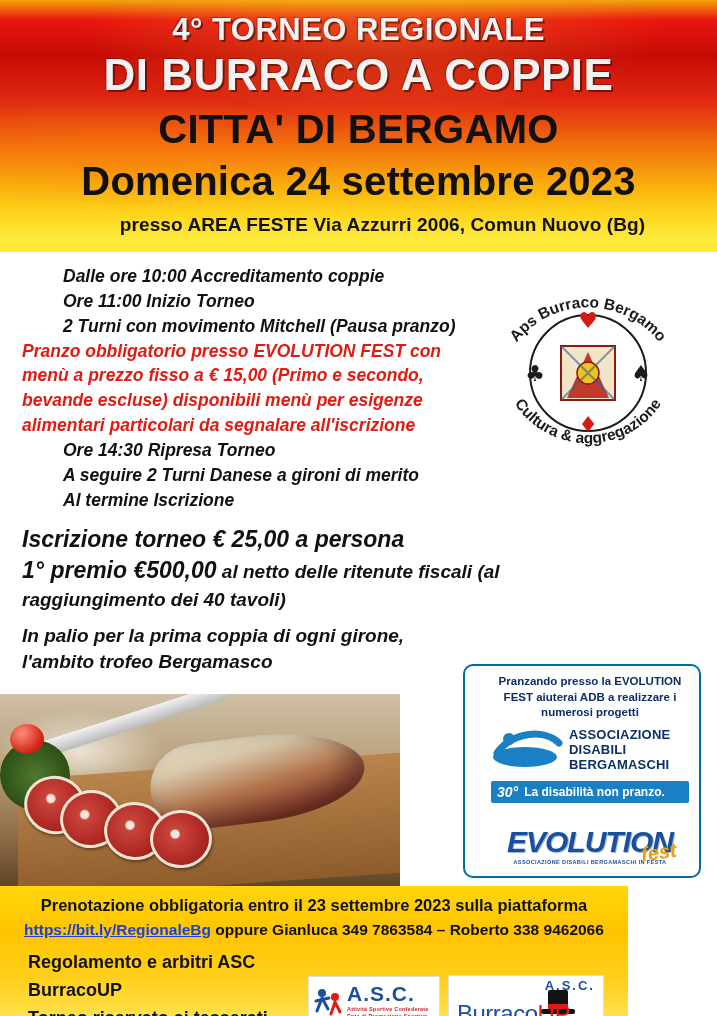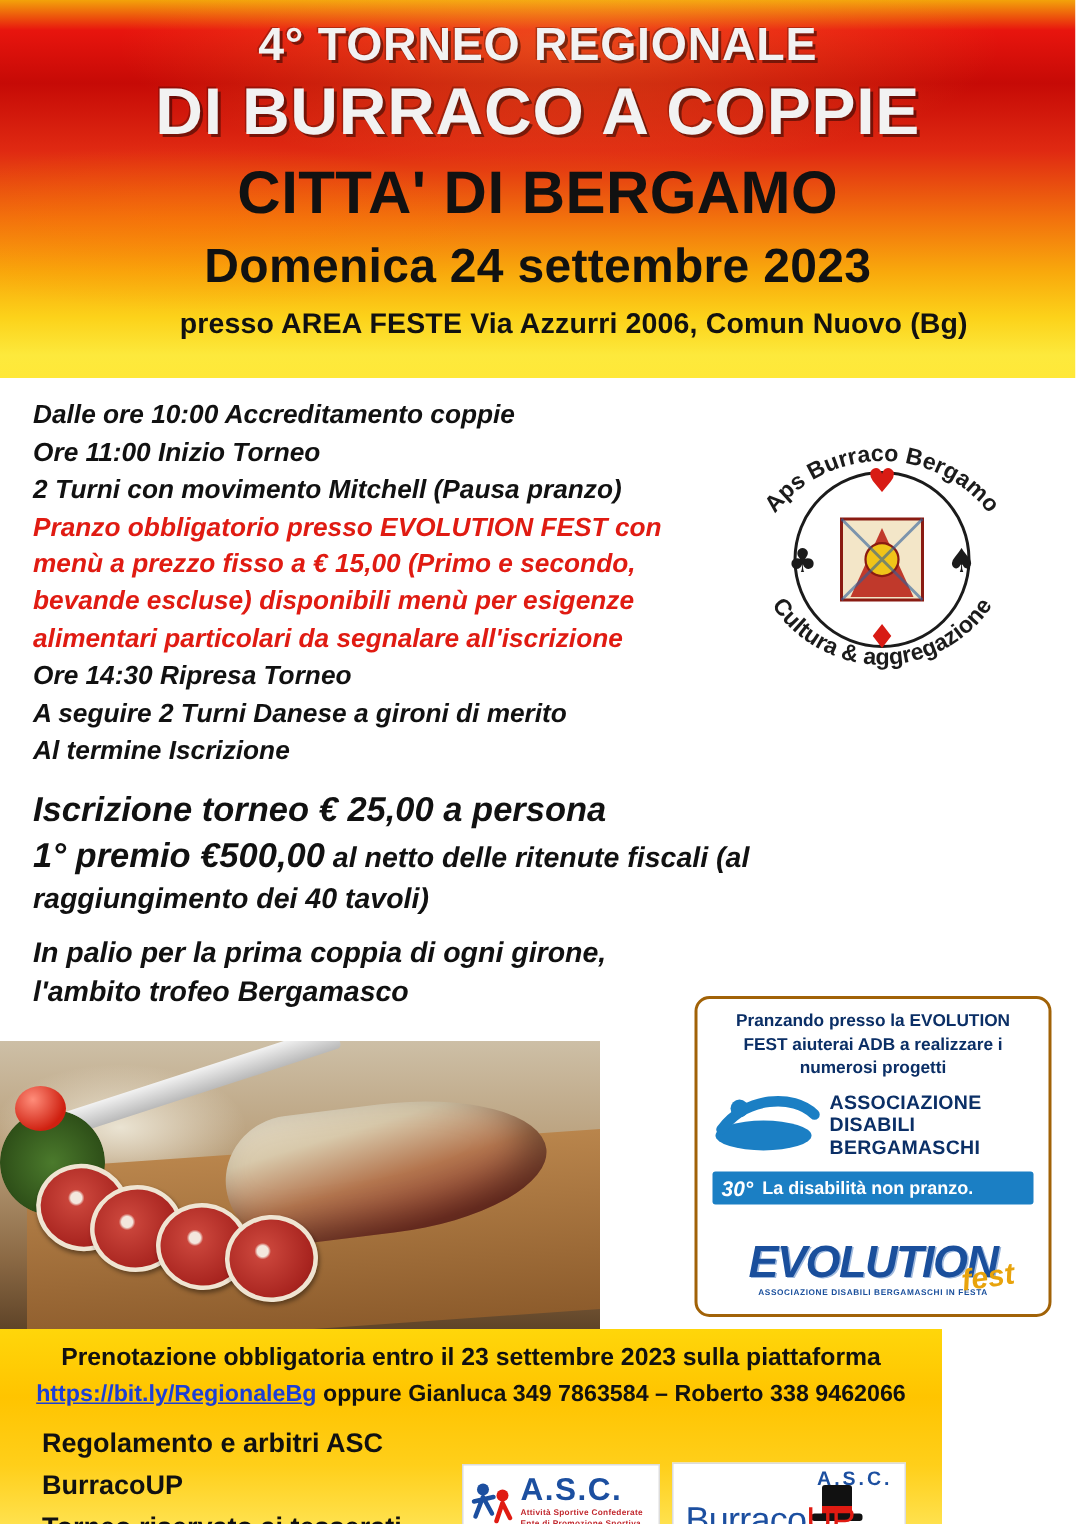--- a/index.html
+++ b/index.html
@@ -63,21 +63,21 @@
     text-shadow: 2px 2px 0 rgba(0,0,0,.45), -1px -1px 0 rgba(0,0,0,.25);
     padding-top: 8px;
   }
   .title3 {
     font-size: 40px;
     color: #111111;
     padding-top: 12px;
     letter-spacing: 0.3px;
   }
   .title4 {
-    font-size: 32px;
+    font-size: 40px;
     color: #111111;
     padding-top: 12px;
     letter-spacing: 0.2px;
   }
   .title5 {
     font-size: 19px;
     color: #111111;
     padding-top: 14px;
     letter-spacing: 0.1px;
     padding-left: 48px;
@@ -98,21 +98,21 @@
     line-height: 1.42;
     color: #111111;
     position: relative;
     z-index: 3;
     max-width: 470px;
   }
   .prog .red {
     color: #e01b12;
     display: block;
   }
-  .prog .ln { display: block; }
+  .prog .ln { display: block; margin-left: 41px; }
 
   .prices {
     margin-top: 12px;
     font-style: italic;
     font-weight: bold;
     color: #111111;
     position: relative;
     z-index: 3;
   }
   .price1 { font-size: 23px; line-height: 1.35; }
@@ -191,23 +191,23 @@
   }
 
   
   .adb-box {
     position: absolute;
     right: 16px;
     bottom: 8px;
     width: 238px;
     height: 214px;
     background: #ffffff;
-    border: 2px solid #a16207;
+    border: 2px solid #0369a1;
     border-radius: 10px;
-    padding: 8px 10px 6px 10px;
+    padding: 8px 10px 6px 26px;
     z-index: 5;
     overflow: hidden;
   }
   .adb-intro {
     font-size: 11.5px;
     font-weight: bold;
     color: #0b2f66;
     text-align: center;
     line-height: 1.35;
   }

